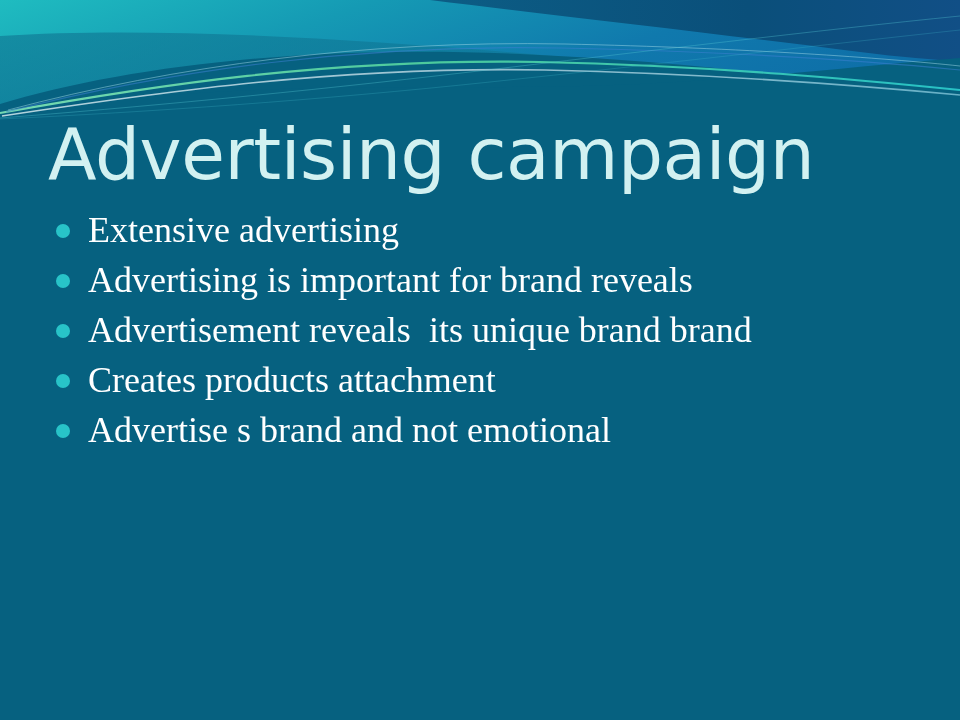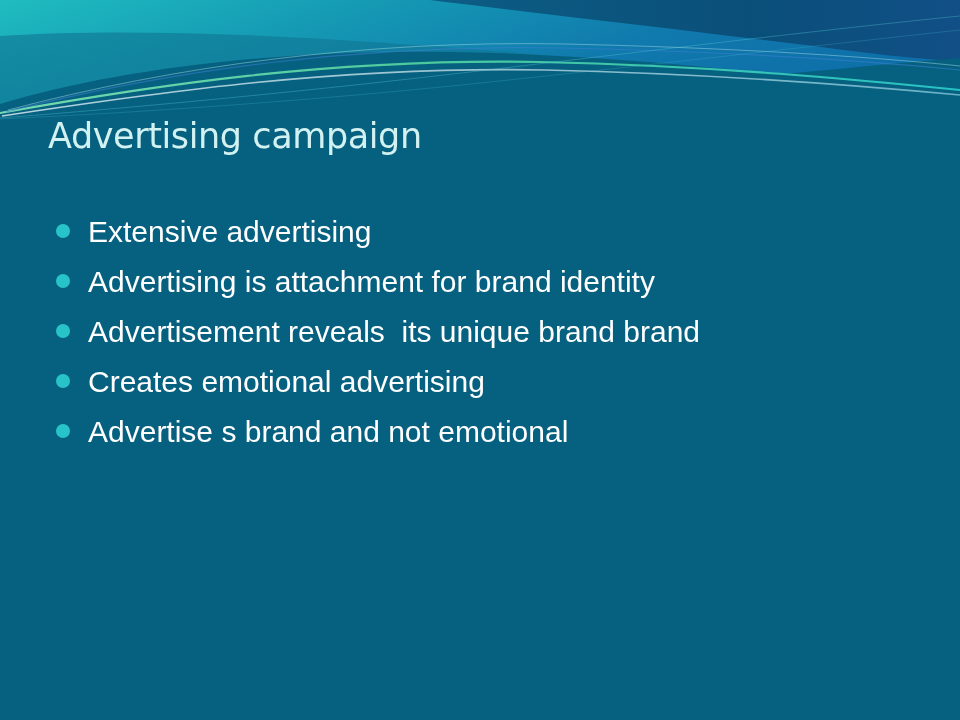--- a/index.html
+++ b/index.html
@@ -37,21 +37,21 @@
     width: 960px;
     height: 120px;
   }
 
   
   #title {
     position: absolute;
     left: 48px;
     top: 118px;
     font-family: "DejaVu Sans", "Liberation Sans", sans-serif;
-    font-size: 35px;
+    font-size: 71px;
     font-weight: 400;
     line-height: 1.05;
     letter-spacing: -0.4px;
     color: #d2f1f1;
     white-space: nowrap;
   }
 
   
   #bullets {
     position: absolute;
@@ -72,22 +72,22 @@
   .bullet-dot {
     position: absolute;
     left: 8px;
     top: 18px;
     width: 14px;
     height: 14px;
     border-radius: 50%;
     background: #28c3c8;
   }
   .bullet-text {
-    font-family: Liberation Sans, sans-serif;
-    font-size: 30px;
+    font-family: Liberation Serif, serif;
+    font-size: 36px;
     font-weight: 400;
     color: #ffffff;
     line-height: 1.1;
     white-space: pre;
   }
 </style>
 </head>
 <body>
 
 <div id="slide">
@@ -150,29 +150,29 @@
 
   <div id="title">Advertising campaign</div>
 
   <ul id="bullets">
     <li class="bullet-row">
       <span class="bullet-dot"></span>
       <span class="bullet-text">Extensive advertising</span>
     </li>
     <li class="bullet-row">
       <span class="bullet-dot"></span>
-      <span class="bullet-text">Advertising is attachment for brand identity</span>
+      <span class="bullet-text">Advertising is important for brand reveals</span>
     </li>
     <li class="bullet-row">
       <span class="bullet-dot"></span>
       <span class="bullet-text">Advertisement reveals  its unique brand brand</span>
     </li>
     <li class="bullet-row">
       <span class="bullet-dot"></span>
-      <span class="bullet-text">Creates emotional advertising</span>
+      <span class="bullet-text">Creates products attachment</span>
     </li>
     <li class="bullet-row">
       <span class="bullet-dot"></span>
       <span class="bullet-text">Advertise s brand and not emotional</span>
     </li>
   </ul>
 
 </div>
 
 </body></html>

